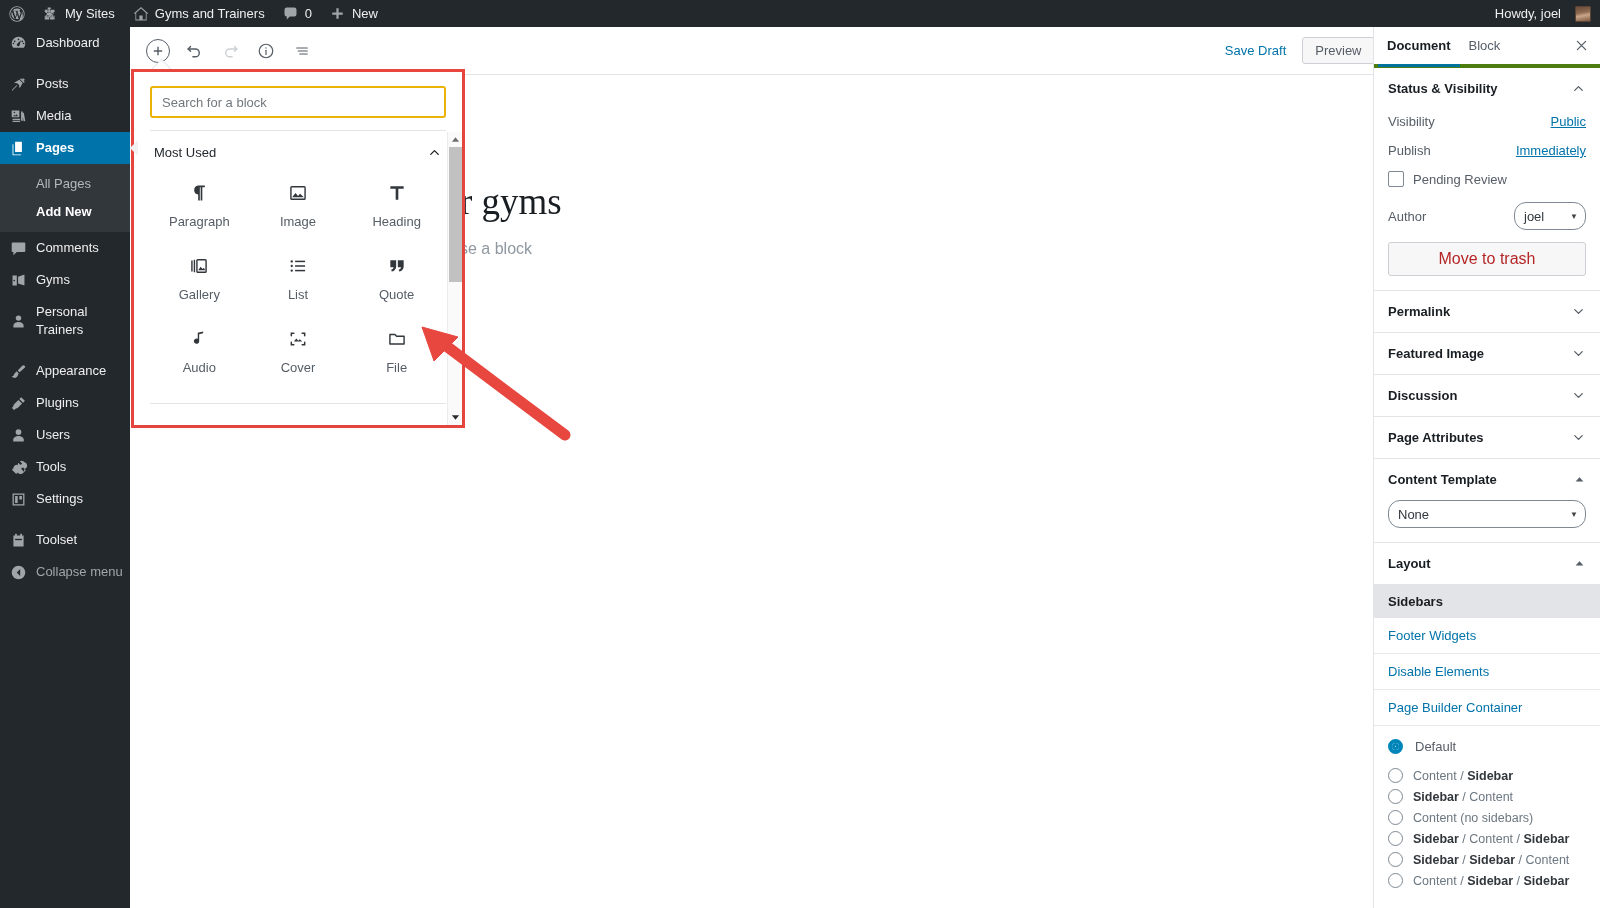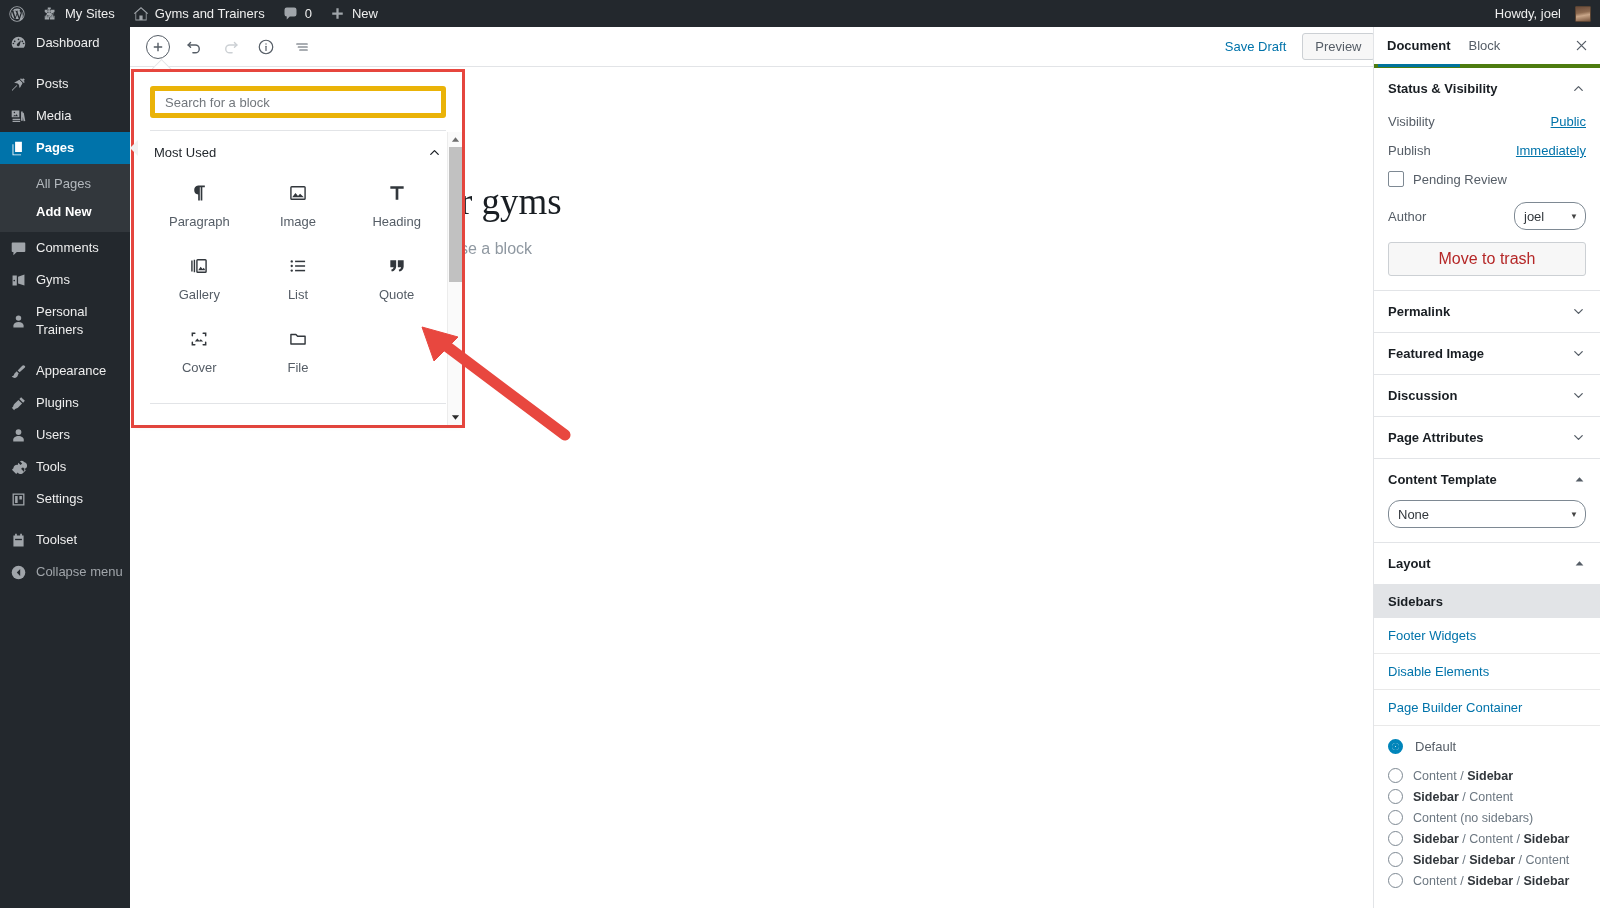--- a/index.html
+++ b/index.html
@@ -53,21 +53,21 @@
     cursor:pointer; line-height:18px; }
   .submenu-item.current{ color:#fff; font-weight:bold; }
   .collapse-item{ color:#a0a5aa; }
 
   
   #editor{
     position:absolute; top:27px; left:130px; width:1470px; height:881px;
     background:#fff;
   }
   #edheader{
-    position:absolute; top:0; left:0; width:1470px; height:40px;
+    position:absolute; top:0; left:0; width:1470px; height:48px;
     background:#fff; border-bottom:1px solid #e2e4e7;
     display:flex; align-items:center; padding:0 8px; z-index:30;
   }
   .tb-btn{
     width:36px; height:36px; display:inline-flex; align-items:center;
     justify-content:center; color:#555d66; cursor:pointer; border-radius:2px;
     background:none; border:none; padding:0;
   }
   .tb-btn.disabled{ color:#ccd0d4; cursor:default; }
   .tb-btn.circled{ border:1px solid #555d66; border-radius:50%;
@@ -109,21 +109,21 @@
   #inserter-wrap{
     position:absolute; left:131px; top:69px; width:334px; height:359px;
     border:3px solid #e8473f; background:#fff; z-index:40;
   }
   #inserter{
     position:absolute; inset:0; background:#fff; overflow:hidden;
     box-shadow:0 2px 6px rgba(0,0,0,.05);
   }
   .ins-search-wrap{ padding:14px 16px 10px 16px; }
   .ins-search{
-    width:100%; height:32px; border:5px solid #eab308; border-radius:3px;
+    width:100%; height:32px; border:2px solid #eab308; border-radius:3px;
     padding:0 10px; font-size:13px; color:#23282d; font-family:inherit;
     background:#fff; outline:none;
   }
   .ins-search::placeholder{ color:#72777c; }
   .ins-scroll{
     position:absolute; left:0; right:0; top:58px; bottom:0;
     border-top:1px solid #e2e4e7; margin:0 16px; overflow:hidden;
   }
   .ins-panel-head{
     display:flex; align-items:center; justify-content:space-between;
@@ -557,20 +557,28 @@
 
         <div class="ins-cell">
           <span class="gi">
             <svg width="20" height="20" viewBox="0 0 24 24" fill="#32373c">
                 <path d="M4 5h7v7.5c0 3.2-2.1 5.3-5.2 6.1L5 16.4c1.8-.5 2.8-1.5 2.9-2.9H4V5zm9 0h7v7.5c0 3.2-2.1 5.3-5.2 6.1L14 16.4c1.8-.5 2.8-1.5 2.9-2.9H13V5z"></path>
               </svg>
           </span>
           <span class="gl">Quote</span>
         </div>
 
+        <div class="ins-cell">
+          <span class="gi">
+            <svg width="20" height="20" viewBox="0 0 24 24" fill="#32373c">
+                <path d="M10.5 4.5 17 3v2.1l-4.8 1.1v8.4a3.2 3.2 0 1 1-1.7-2.8V4.5z"></path>
+              </svg>
+          </span>
+          <span class="gl">Audio</span>
+        </div>
 
         <div class="ins-cell">
           <span class="gi">
             <svg width="20" height="20" viewBox="0 0 24 24" fill="none" stroke="#32373c" stroke-width="1.8" stroke-linecap="round">
                 <path d="M4 8V5h3M20 8V5h-3M4 16v3h3M20 16v3h-3"></path>
                 <path d="M7 15l3-3.5 2.3 2.6 1.8-1.8L17 15" fill="#32373c" stroke="none"></path>
               </svg>
           </span>
           <span class="gl">Cover</span>
         </div>

